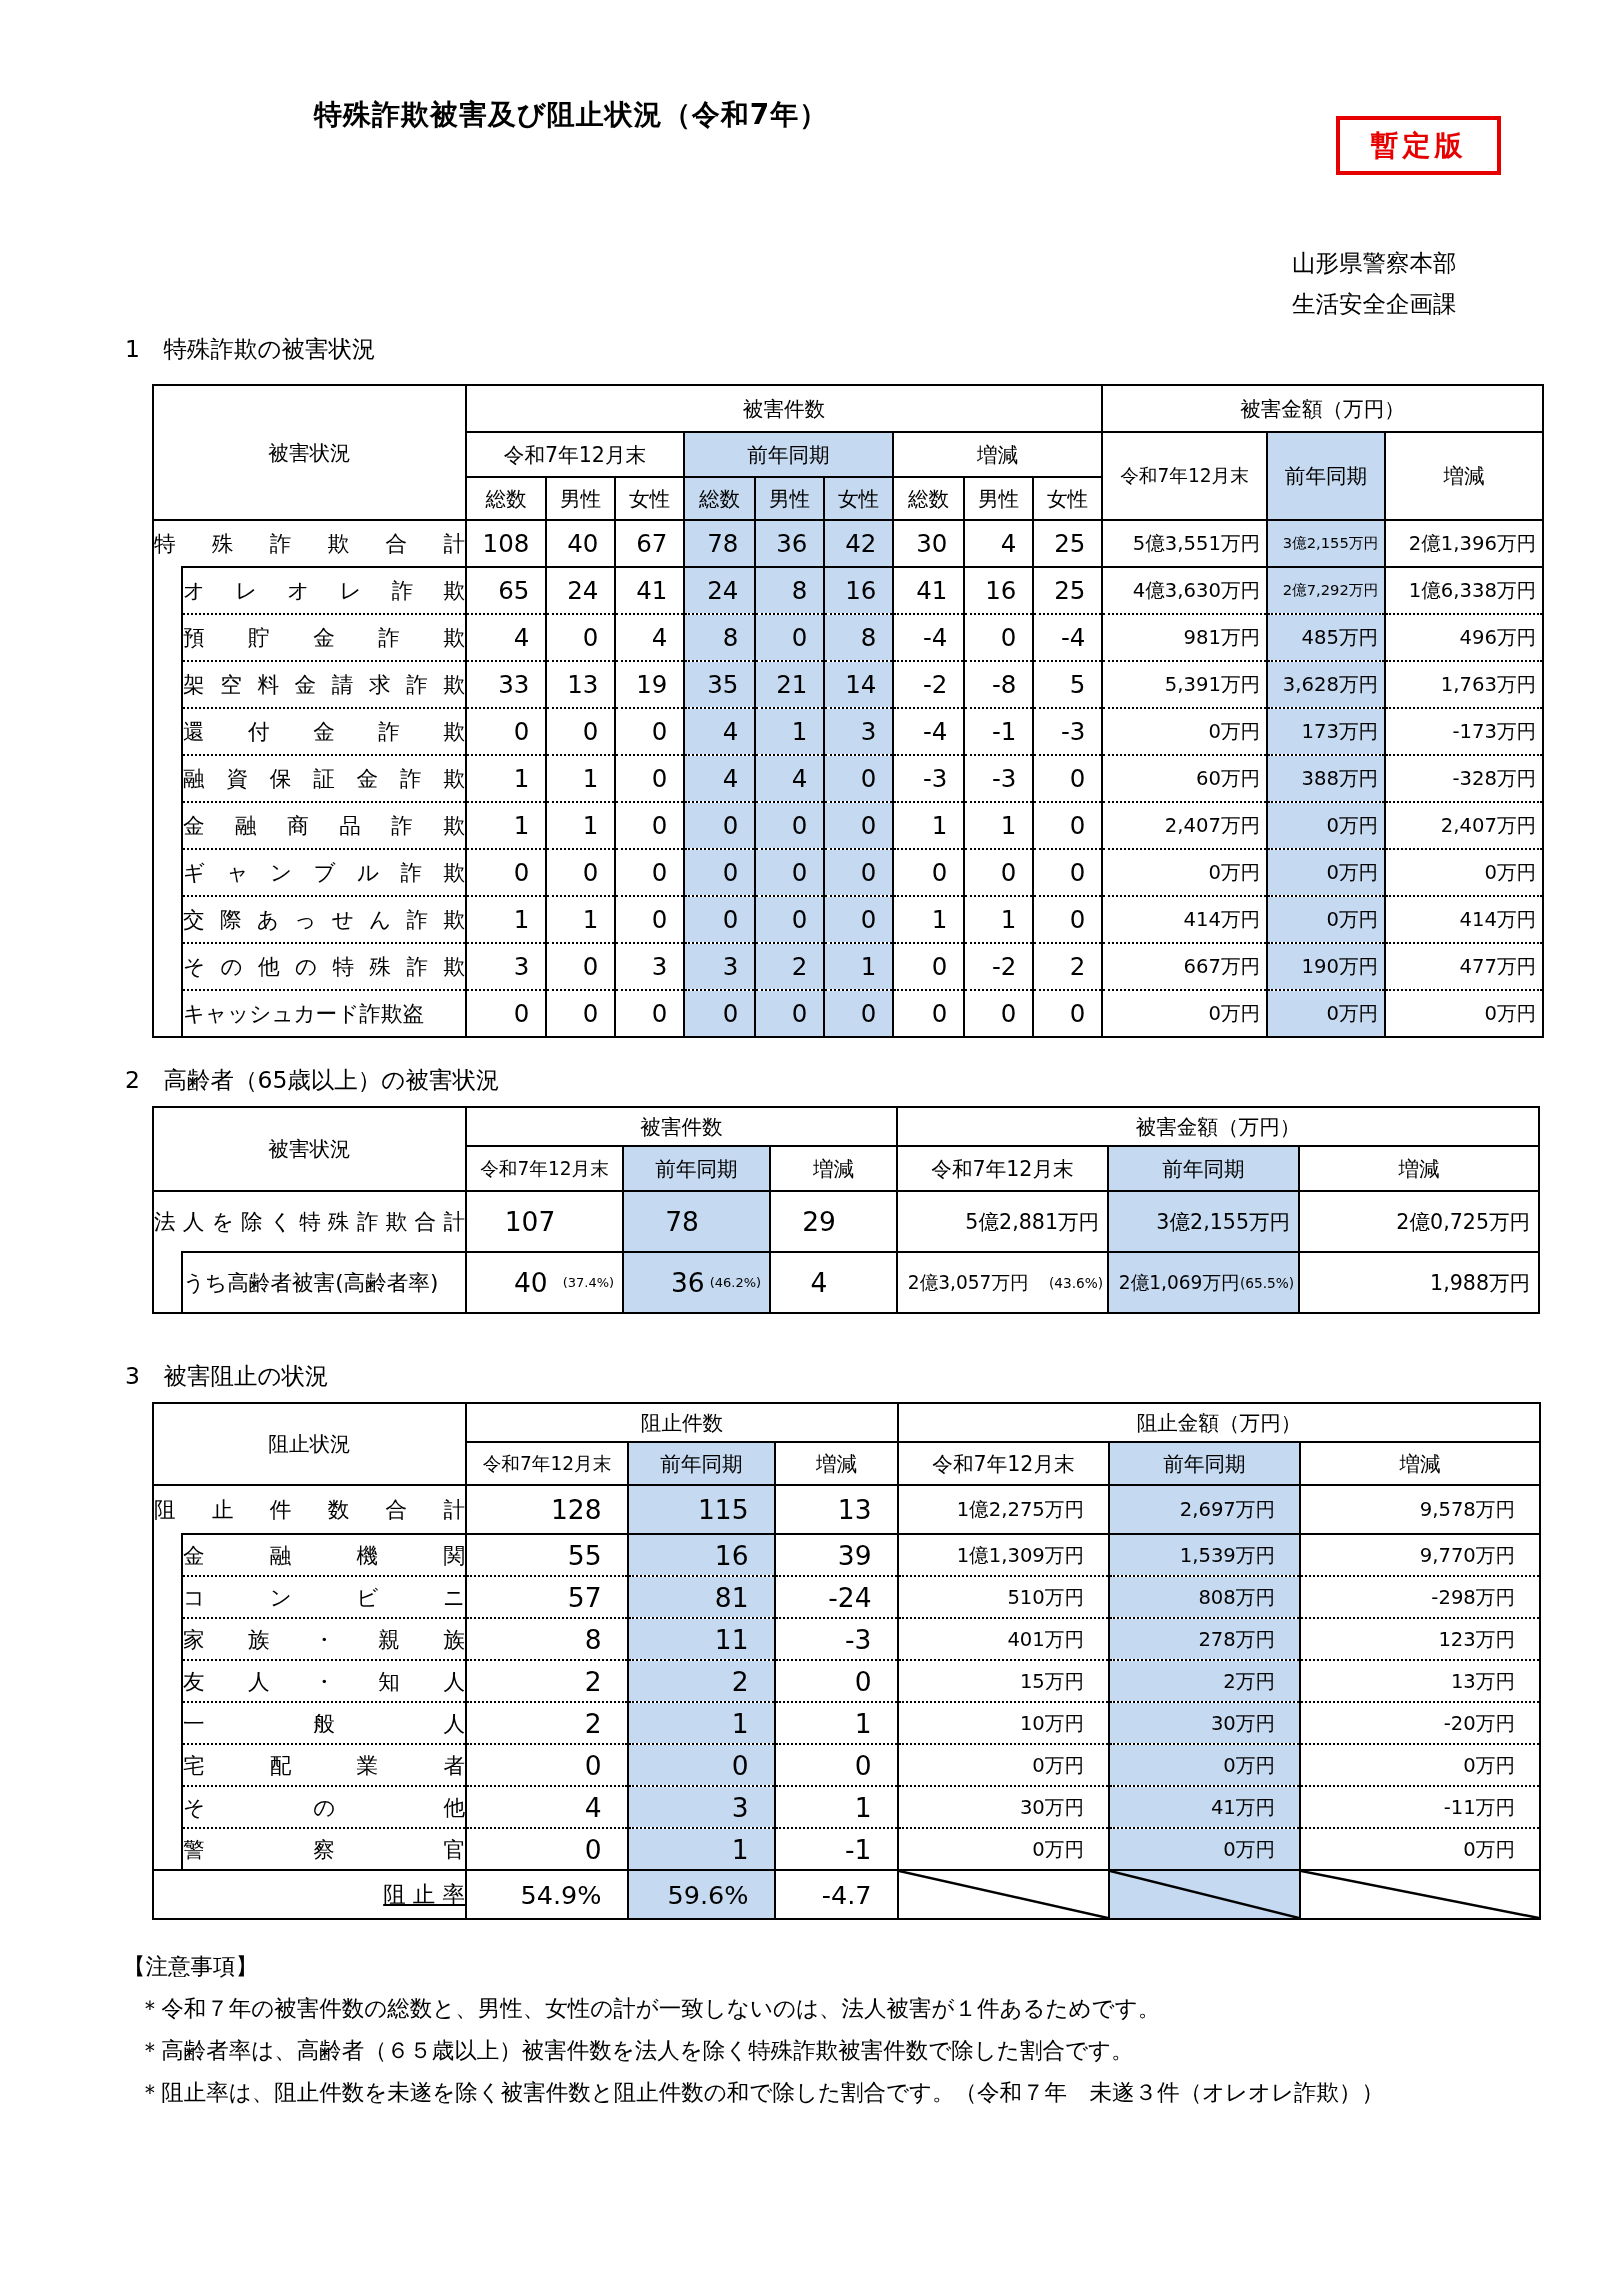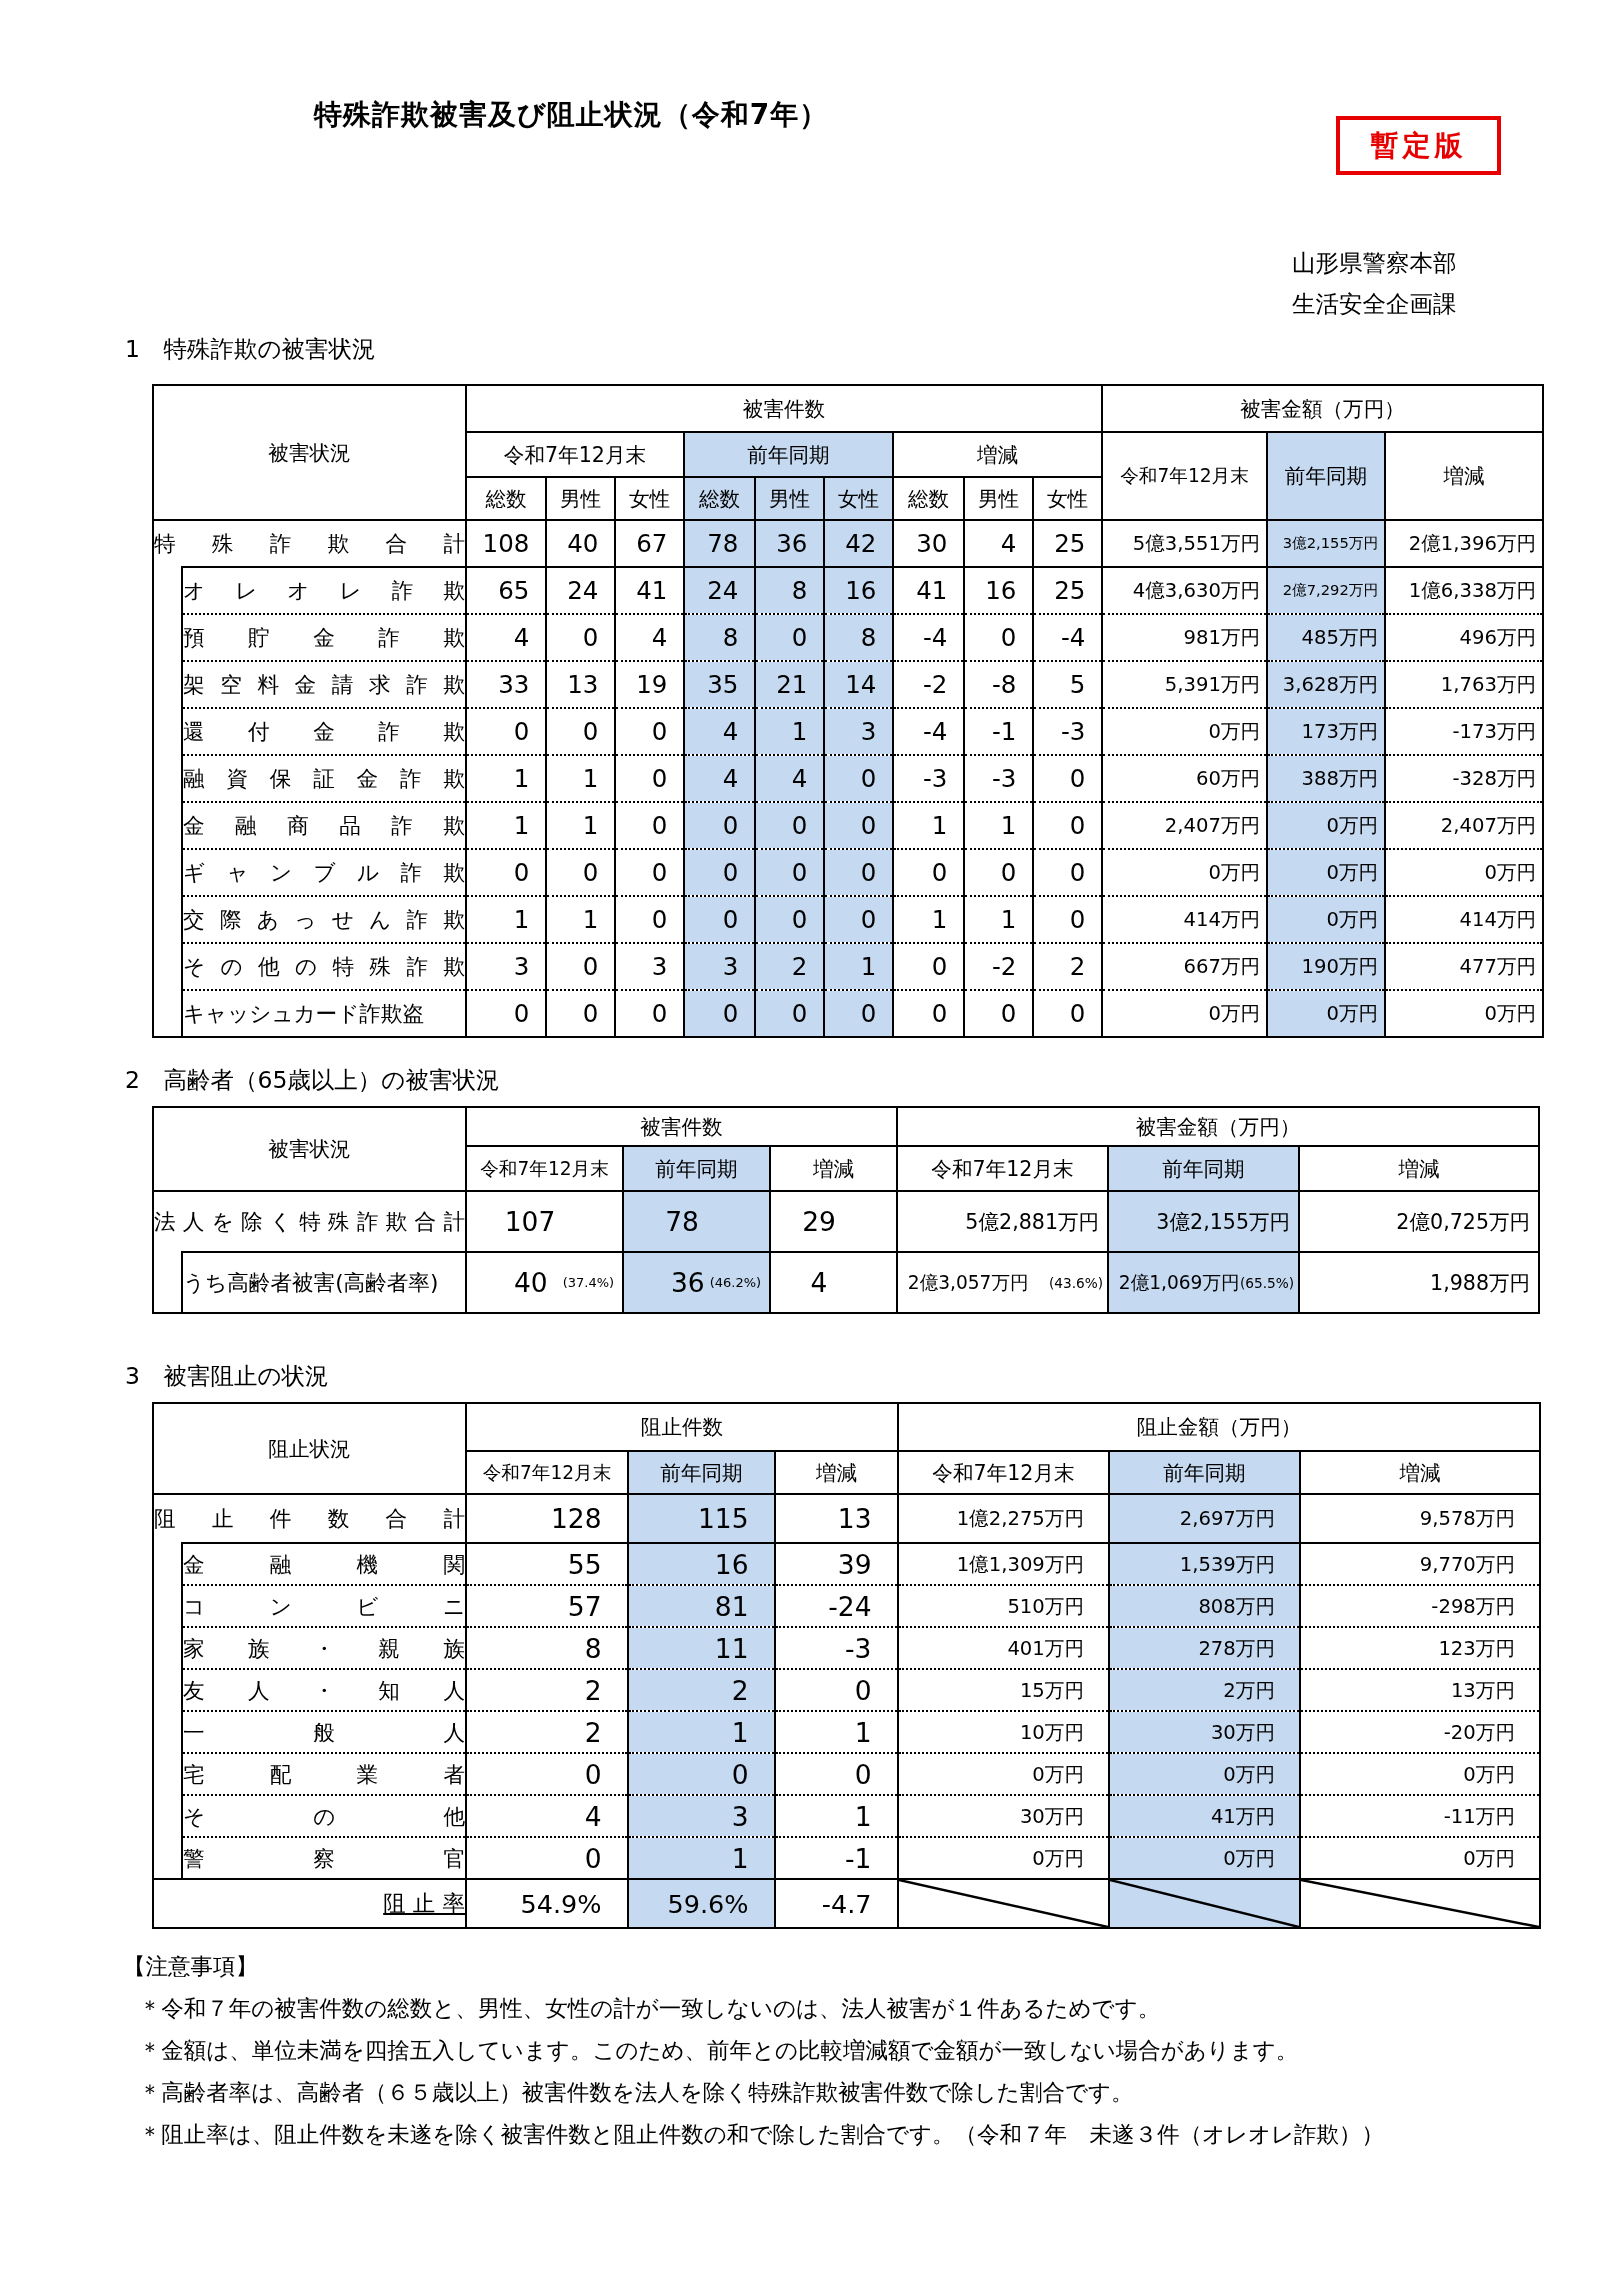--- a/index.html
+++ b/index.html
@@ -32,21 +32,21 @@
   .money{text-align:right;}
   
   .t1 tr.h1{height:47px;}.t1 tr.h2{height:45px;}.t1 tr.h3{height:43px;}.t1 tr.r{height:47px;}
   .t1 .num{font-size:24.5px;padding-right:15.7px;}
   .t1 .money{font-size:19.6px;padding-right:5.9px;}
   .t1 .money.sm{font-size:14.7px;}
   
   .t2 tr.h1{height:39px;}.t2 tr.h2{height:45px;}.t2 tr.r{height:61px;}
   .t2 .num{font-size:26.5px;padding-right:29px;text-align:center;}
   .t2 .money{font-size:20.6px;padding-right:7.8px;}
-  .t3 tr.h1{height:48px;}.t3 tr.h2{height:43px;}.t3 tr.r0{height:49px;}.t3 tr.r{height:42px;}.t3 tr.rate{height:49px;}
+  .t3 tr.h1{height:39px;}.t3 tr.h2{height:43px;}.t3 tr.r0{height:49px;}.t3 tr.r{height:42px;}.t3 tr.rate{height:49px;}
   .t3 .num{font-size:26.5px;padding-right:25.5px;margin-top:28px;}
   .t3 .money{font-size:19.6px;padding-right:24px;}
   .t3 tr.rate .num{font-size:25.5px;}
   
   .combo{display:flex;align-items:center;justify-content:space-between;height:100%;padding:0 7.8px 0 47px;}
   .combo .v{font-size:26.5px;}
   .combo .pct{font-size:13px;}
   .combo.m{padding:0 3.9px 0 9.8px;}
   .combo.m .mv{font-size:18.6px;}
   .combo.m .pct{font-size:13.7px;}
@@ -486,19 +486,18 @@
               </svg>
         </td>
       </tr>
     </tbody>
       </table>
   </div>
 
   <div class="notes">
     <div>【注意事項】</div>
     <div class="item">＊令和７年の被害件数の総数と、男性、女性の計が一致しないのは、法人被害が１件あるためです。</div>
-    <div class="item">＊金額は、単位未満を四捨五入しています。このため、前年との比較増減額で金額が一致しない場合があります。</div>
     <div class="item">＊高齢者率は、高齢者（６５歳以上）被害件数を法人を除く特殊詐欺被害件数で除した割合です。</div>
     <div class="item">＊阻止率は、阻止件数を未遂を除く被害件数と阻止件数の和で除した割合です。（令和７年　未遂３件（オレオレ詐欺））</div>
   </div>
 
 </div>
 
 
 </body></html>

